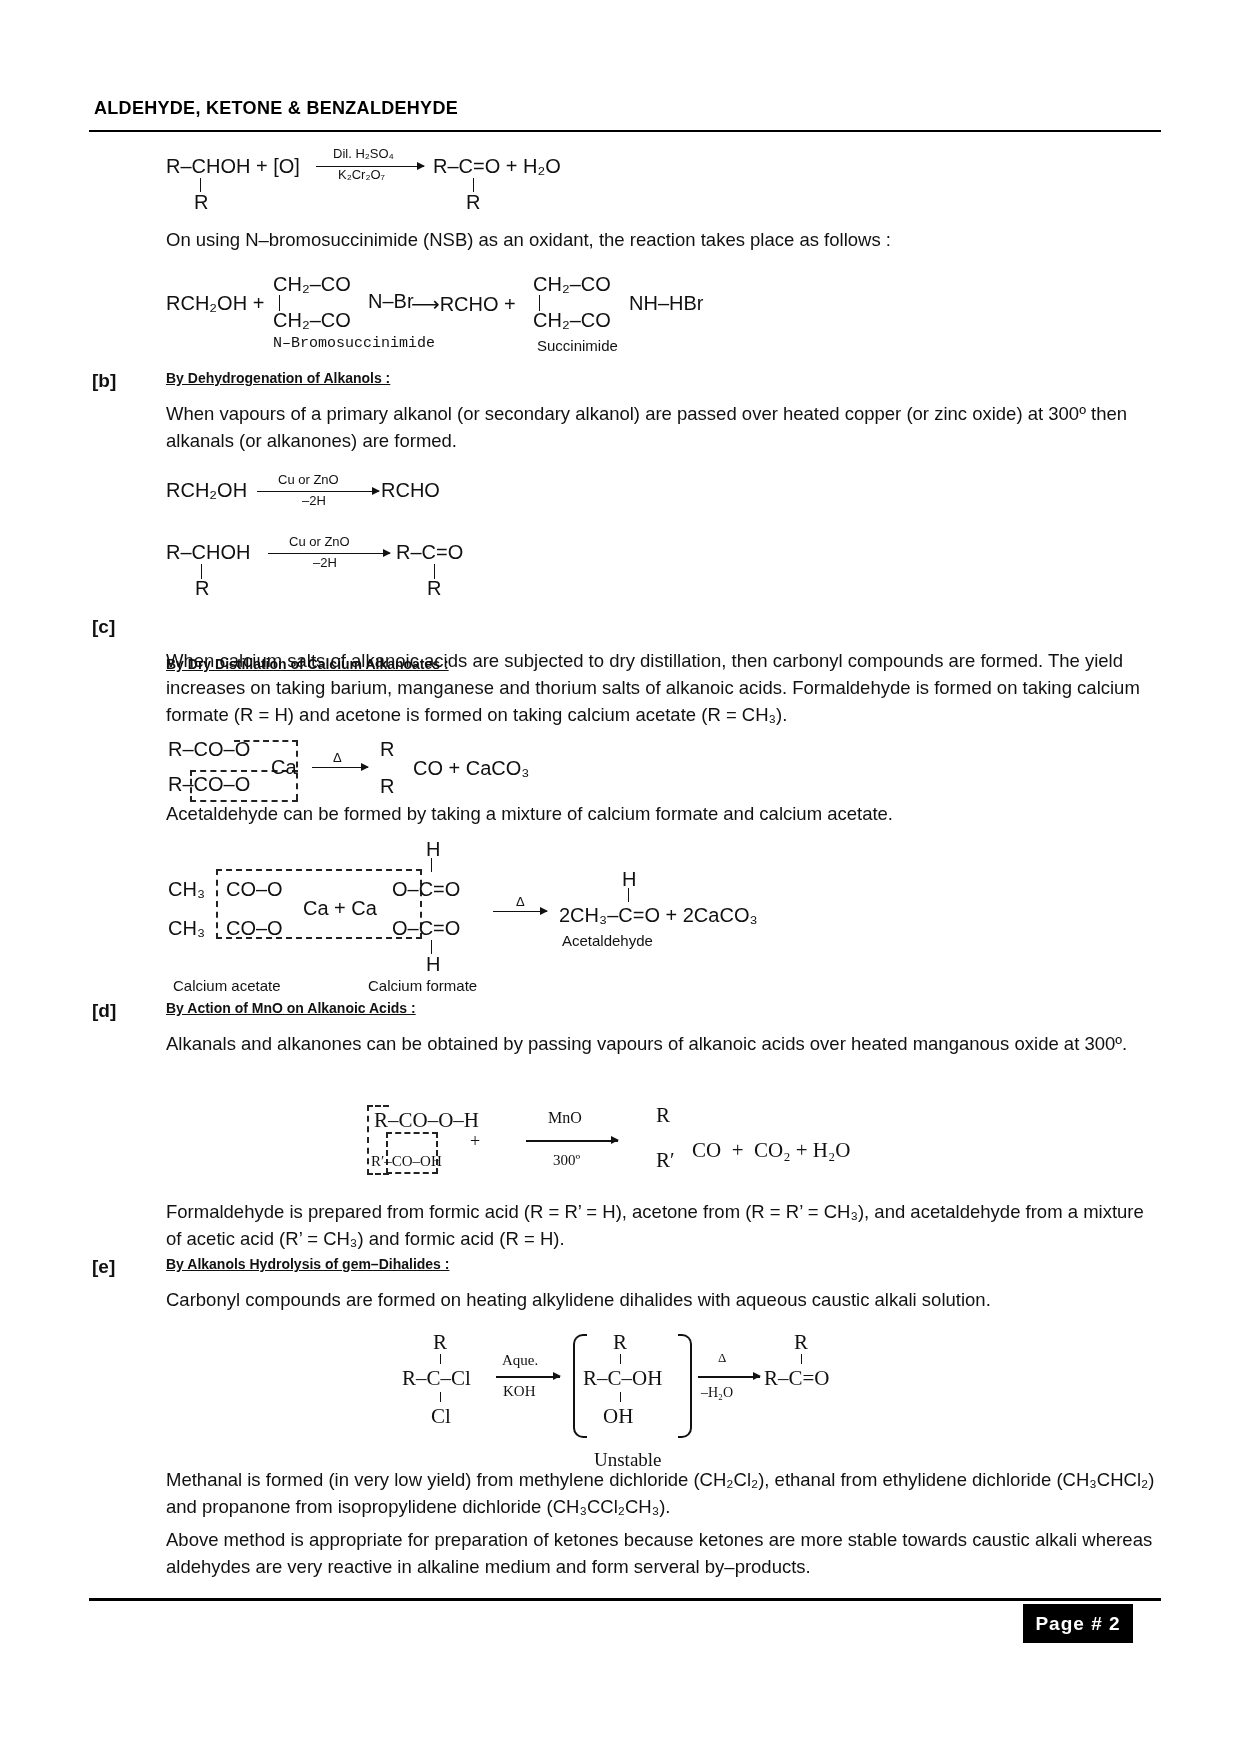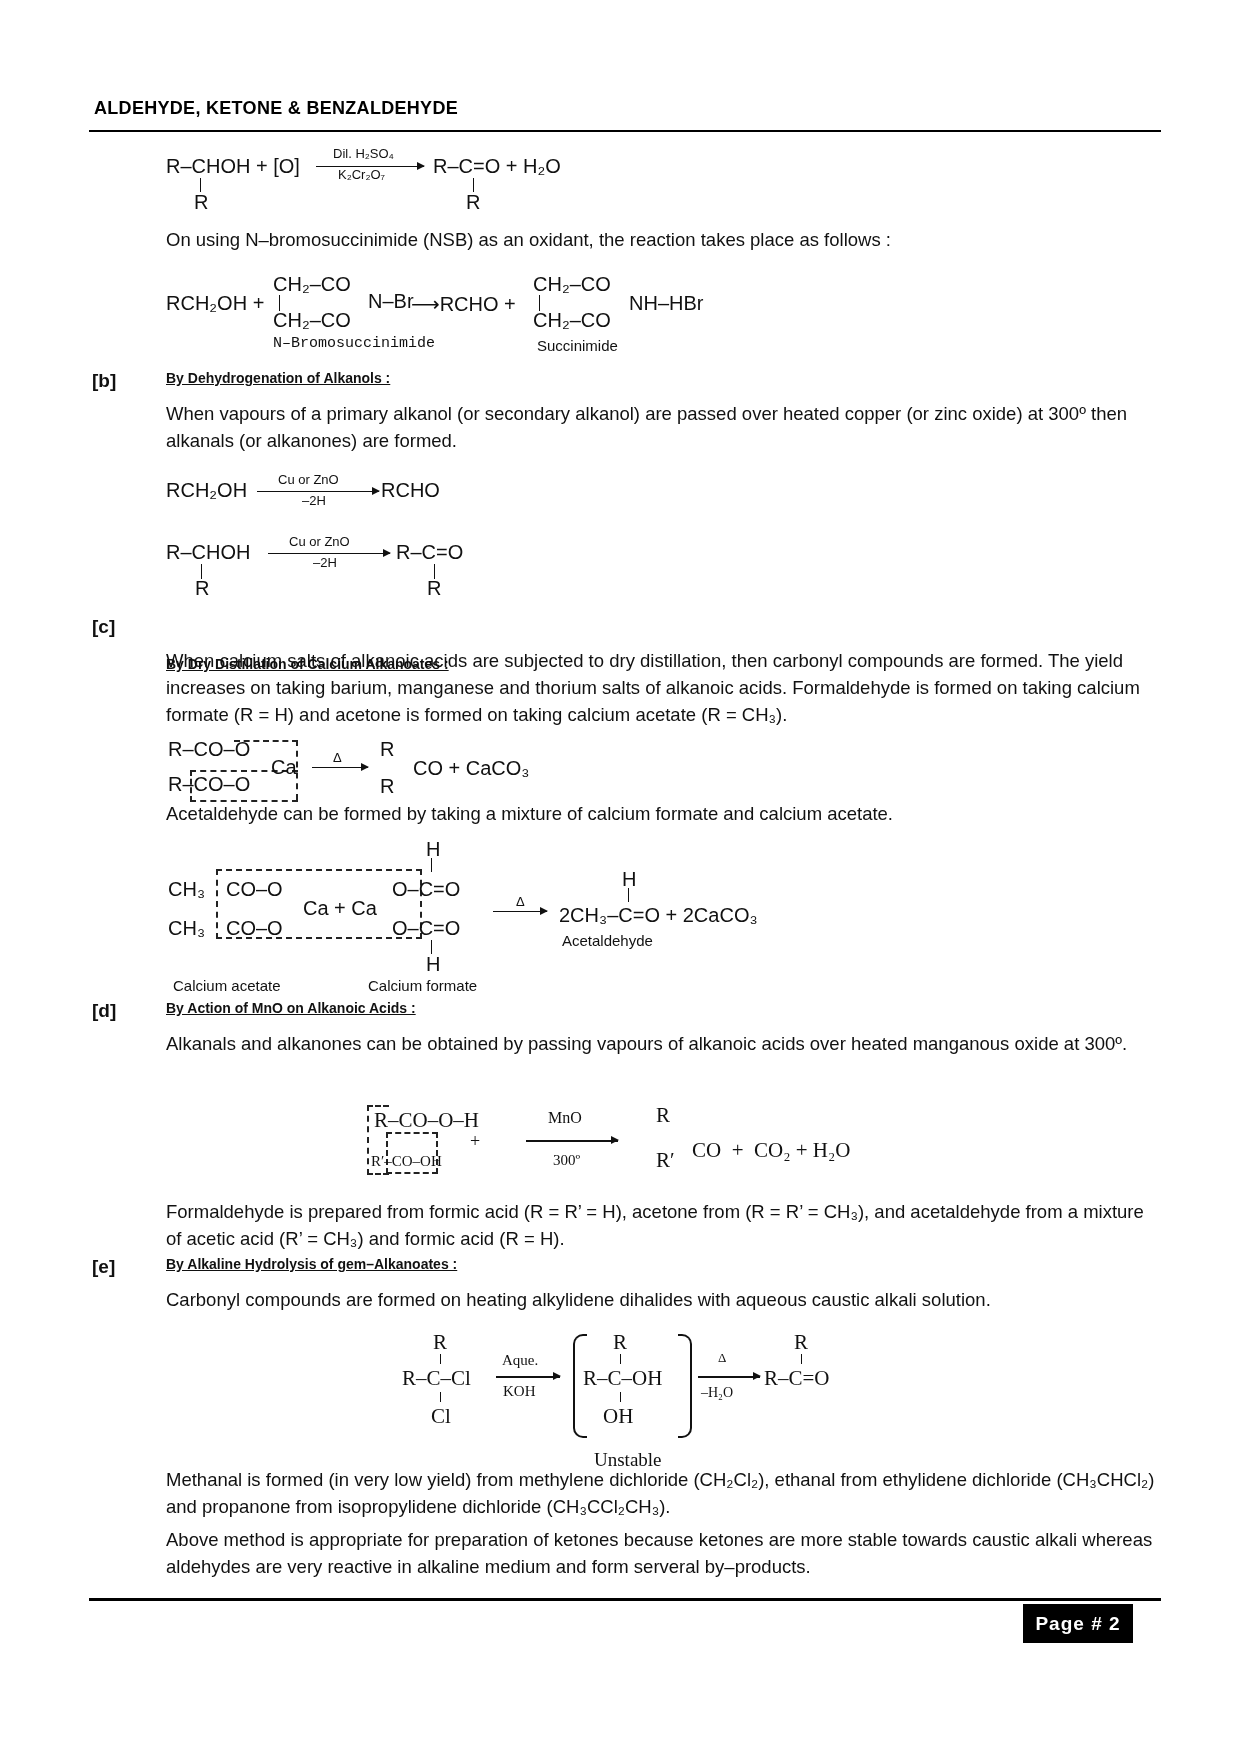--- a/index.html
+++ b/index.html
@@ -141,21 +141,21 @@
   <div class="arrow" style="left:526px;top:1140px;width:92px;height:2px;"></div>
   <div class="abs serif" style="left:553px;top:1152px;font-size:15px;">300º</div>
   <div class="abs serif" style="left:656px;top:1103px;font-size:21px;">R</div>
   <div class="abs serif" style="left:656px;top:1148px;font-size:21px;">R′</div>
   <div class="abs serif" style="left:692px;top:1127px;font-size:21px;white-space:pre;margin-top:11px;">CO  +  CO₂ + H₂O</div>
 </div>
 
 <div class="p" style="top:1198px;">Formaldehyde is prepared from formic acid (R = R’ = H), acetone from (R = R’ = CH₃), and acetaldehyde from a mixture of acetic acid (R’ = CH₃) and formic acid (R = H).</div>
 
 <div class="lbl" style="top:1256px;">[e]</div>
-<div class="hd" style="top:1256px;">By Alkaline Hydrolysis of gem–Alkanoates :</div>
+<div class="hd" style="top:1256px;">By Alkanols Hydrolysis of gem–Dihalides :</div>
 <div class="p" style="top:1286px;">Carbonyl compounds are formed on heating alkylidene dihalides with aqueous caustic alkali solution.</div>
 
 <div>
   <div class="abs serif" style="left:433px;top:1330px;font-size:21px;">R</div>
   <div class="vline" style="left:440px;top:1354px;height:10px;"></div>
   <div class="abs serif" style="left:402px;top:1366px;font-size:21px;">R–C–Cl</div>
   <div class="vline" style="left:440px;top:1392px;height:10px;"></div>
   <div class="abs serif" style="left:431px;top:1404px;font-size:21px;">Cl</div>
   <div class="abs serif" style="left:502px;top:1352px;font-size:15px;">Aque.</div>
   <div class="arrow" style="left:496px;top:1376px;width:64px;height:2px;"></div>

